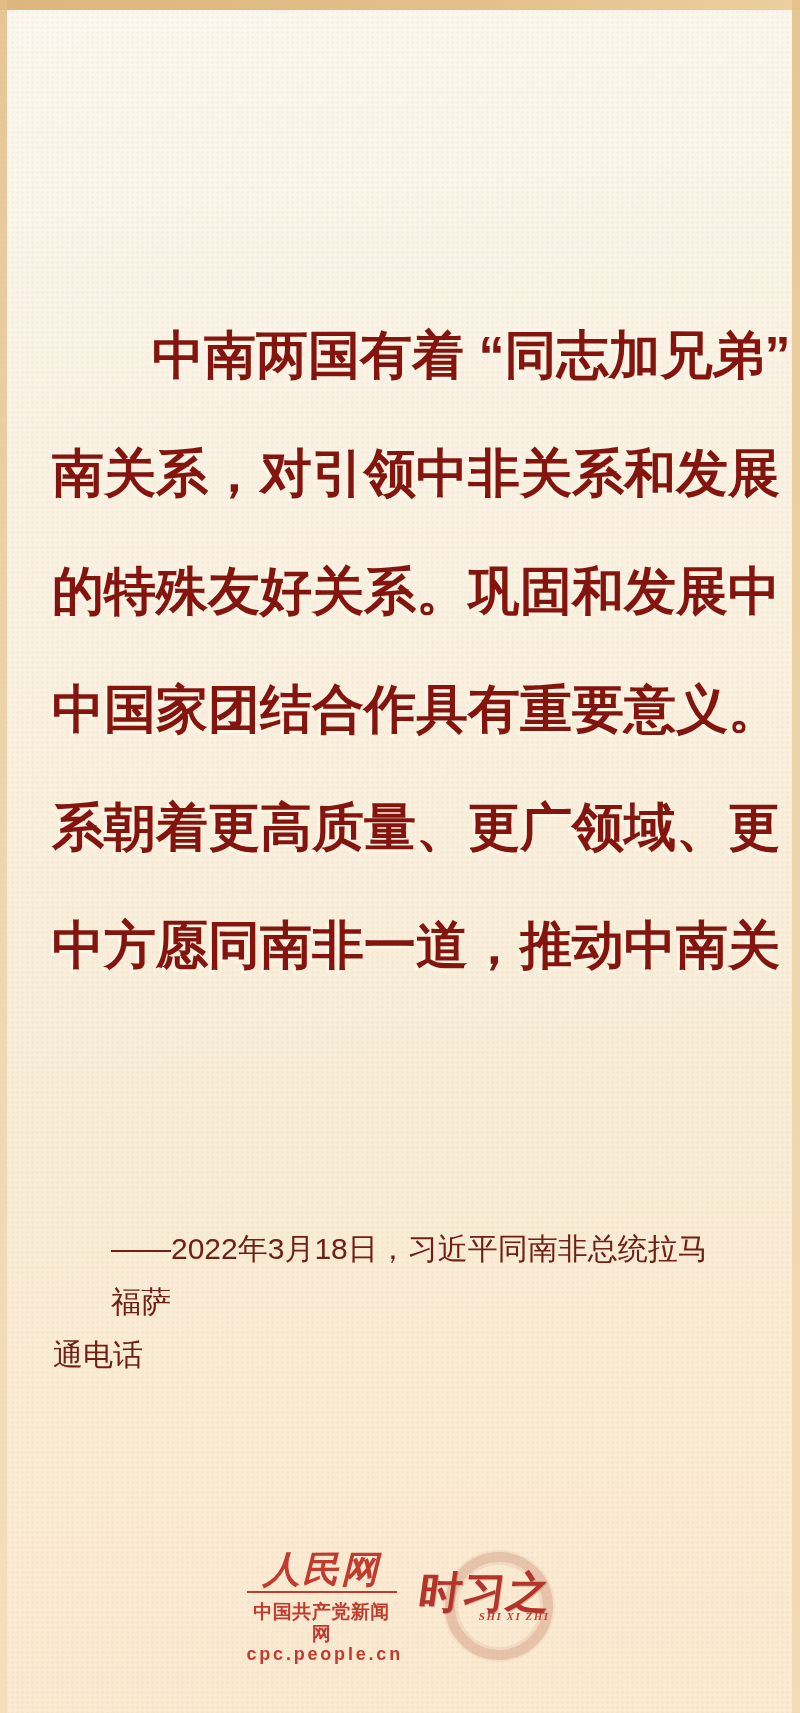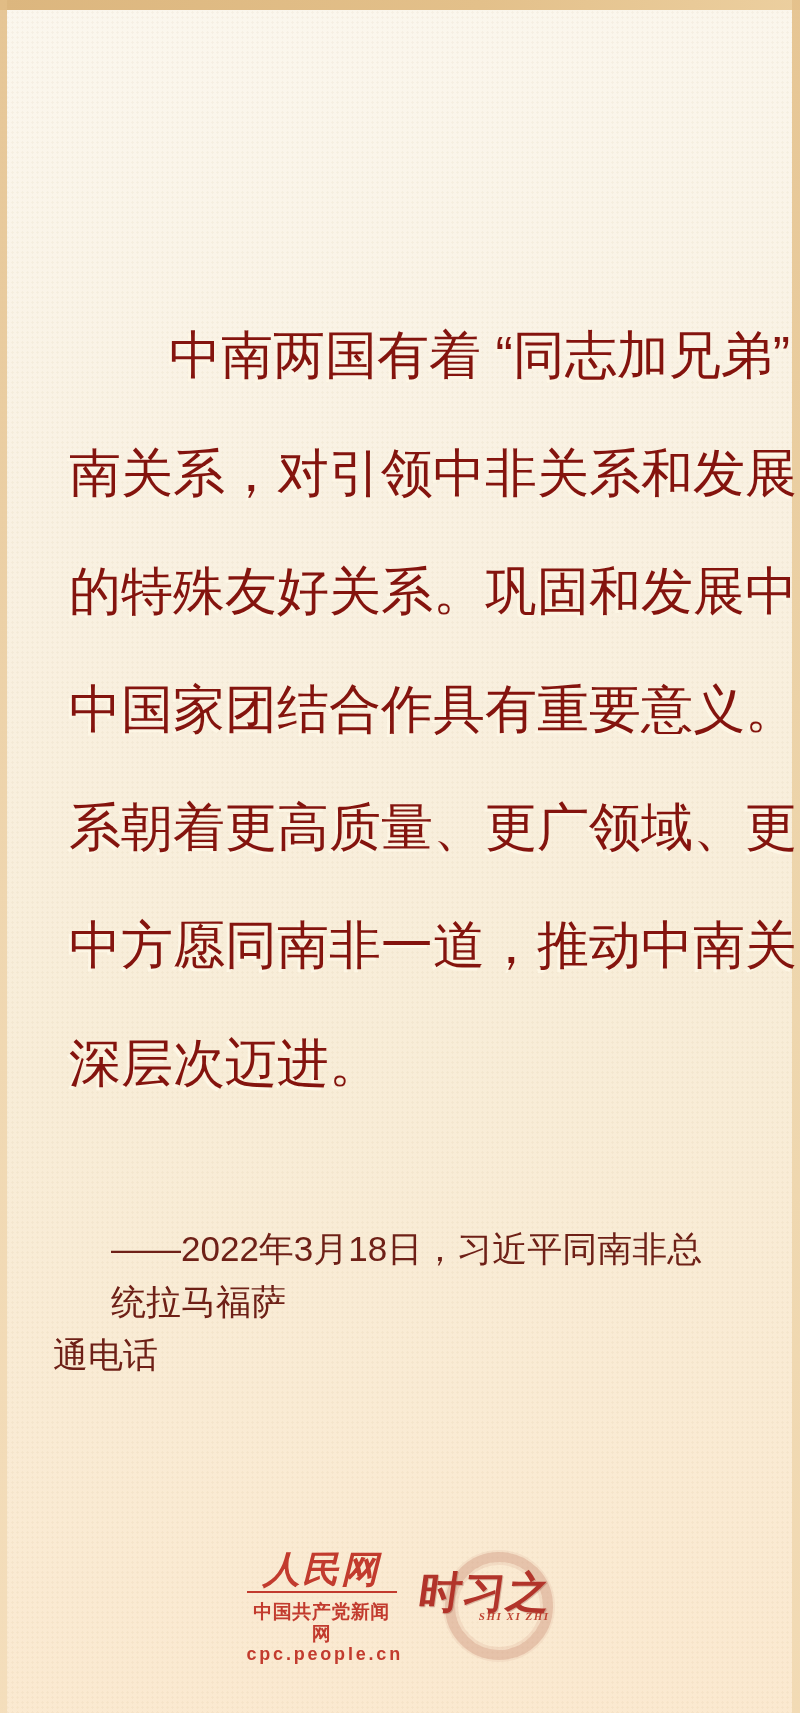--- a/index.html
+++ b/index.html
@@ -35,36 +35,35 @@
     background: linear-gradient(180deg, #e6c augmenter, #ecd2a6);
   }
   .edge-right { background: linear-gradient(180deg, #e4c08a, #ecd2a6 50%, #f1d9b2); opacity: 0.9; }
 
   .quote {
     position: absolute;
     left: 52px;
     top: 296px;
     color: #84140e;
     font-size: 52px;
-    font-weight: normal;
-    margin-left: 17px;
+    font-weight: bold;
   }
   .quote-line {
     line-height: 118px;
     white-space: nowrap;
     text-shadow: -3px 3px 0 rgba(253,246,230,0.9);
   }
   .quote-line.first { padding-left: 100px; }
 
   .attribution {
     position: absolute;
     left: 53px;
     top: 1222px;
     width: 680px;
-    font-size: 35px;
+    font-size: 30px;
     line-height: 53px;
     color: #6e2017;
   }
   .attribution-line.indent { padding-left: 58px; }
 
   .footer {
     position: absolute;
     left: 0;
     top: 1548px;
     width: 100%;
@@ -128,21 +127,20 @@
   <div class="edge-left"></div>
   <div class="edge-right"></div>
 
   <div class="quote">
     <div class="quote-line first">中南两国有着 “同志加兄弟”</div>
     <div class="quote-line">南关系，对引领中非关系和发展</div>
     <div class="quote-line">的特殊友好关系。巩固和发展中</div>
     <div class="quote-line">中国家团结合作具有重要意义。</div>
     <div class="quote-line">系朝着更高质量、更广领域、更</div>
     <div class="quote-line">中方愿同南非一道，推动中南关</div>
-    <div class="quote-line">深层次迈进。</div>
   </div>
 
   <div class="attribution">
     <div class="attribution-line indent">——2022年3月18日，习近平同南非总统拉马福萨</div>
     <div class="attribution-line">通电话</div>
   </div>
 
   <div class="footer">
 
     <div class="pd-logo">

